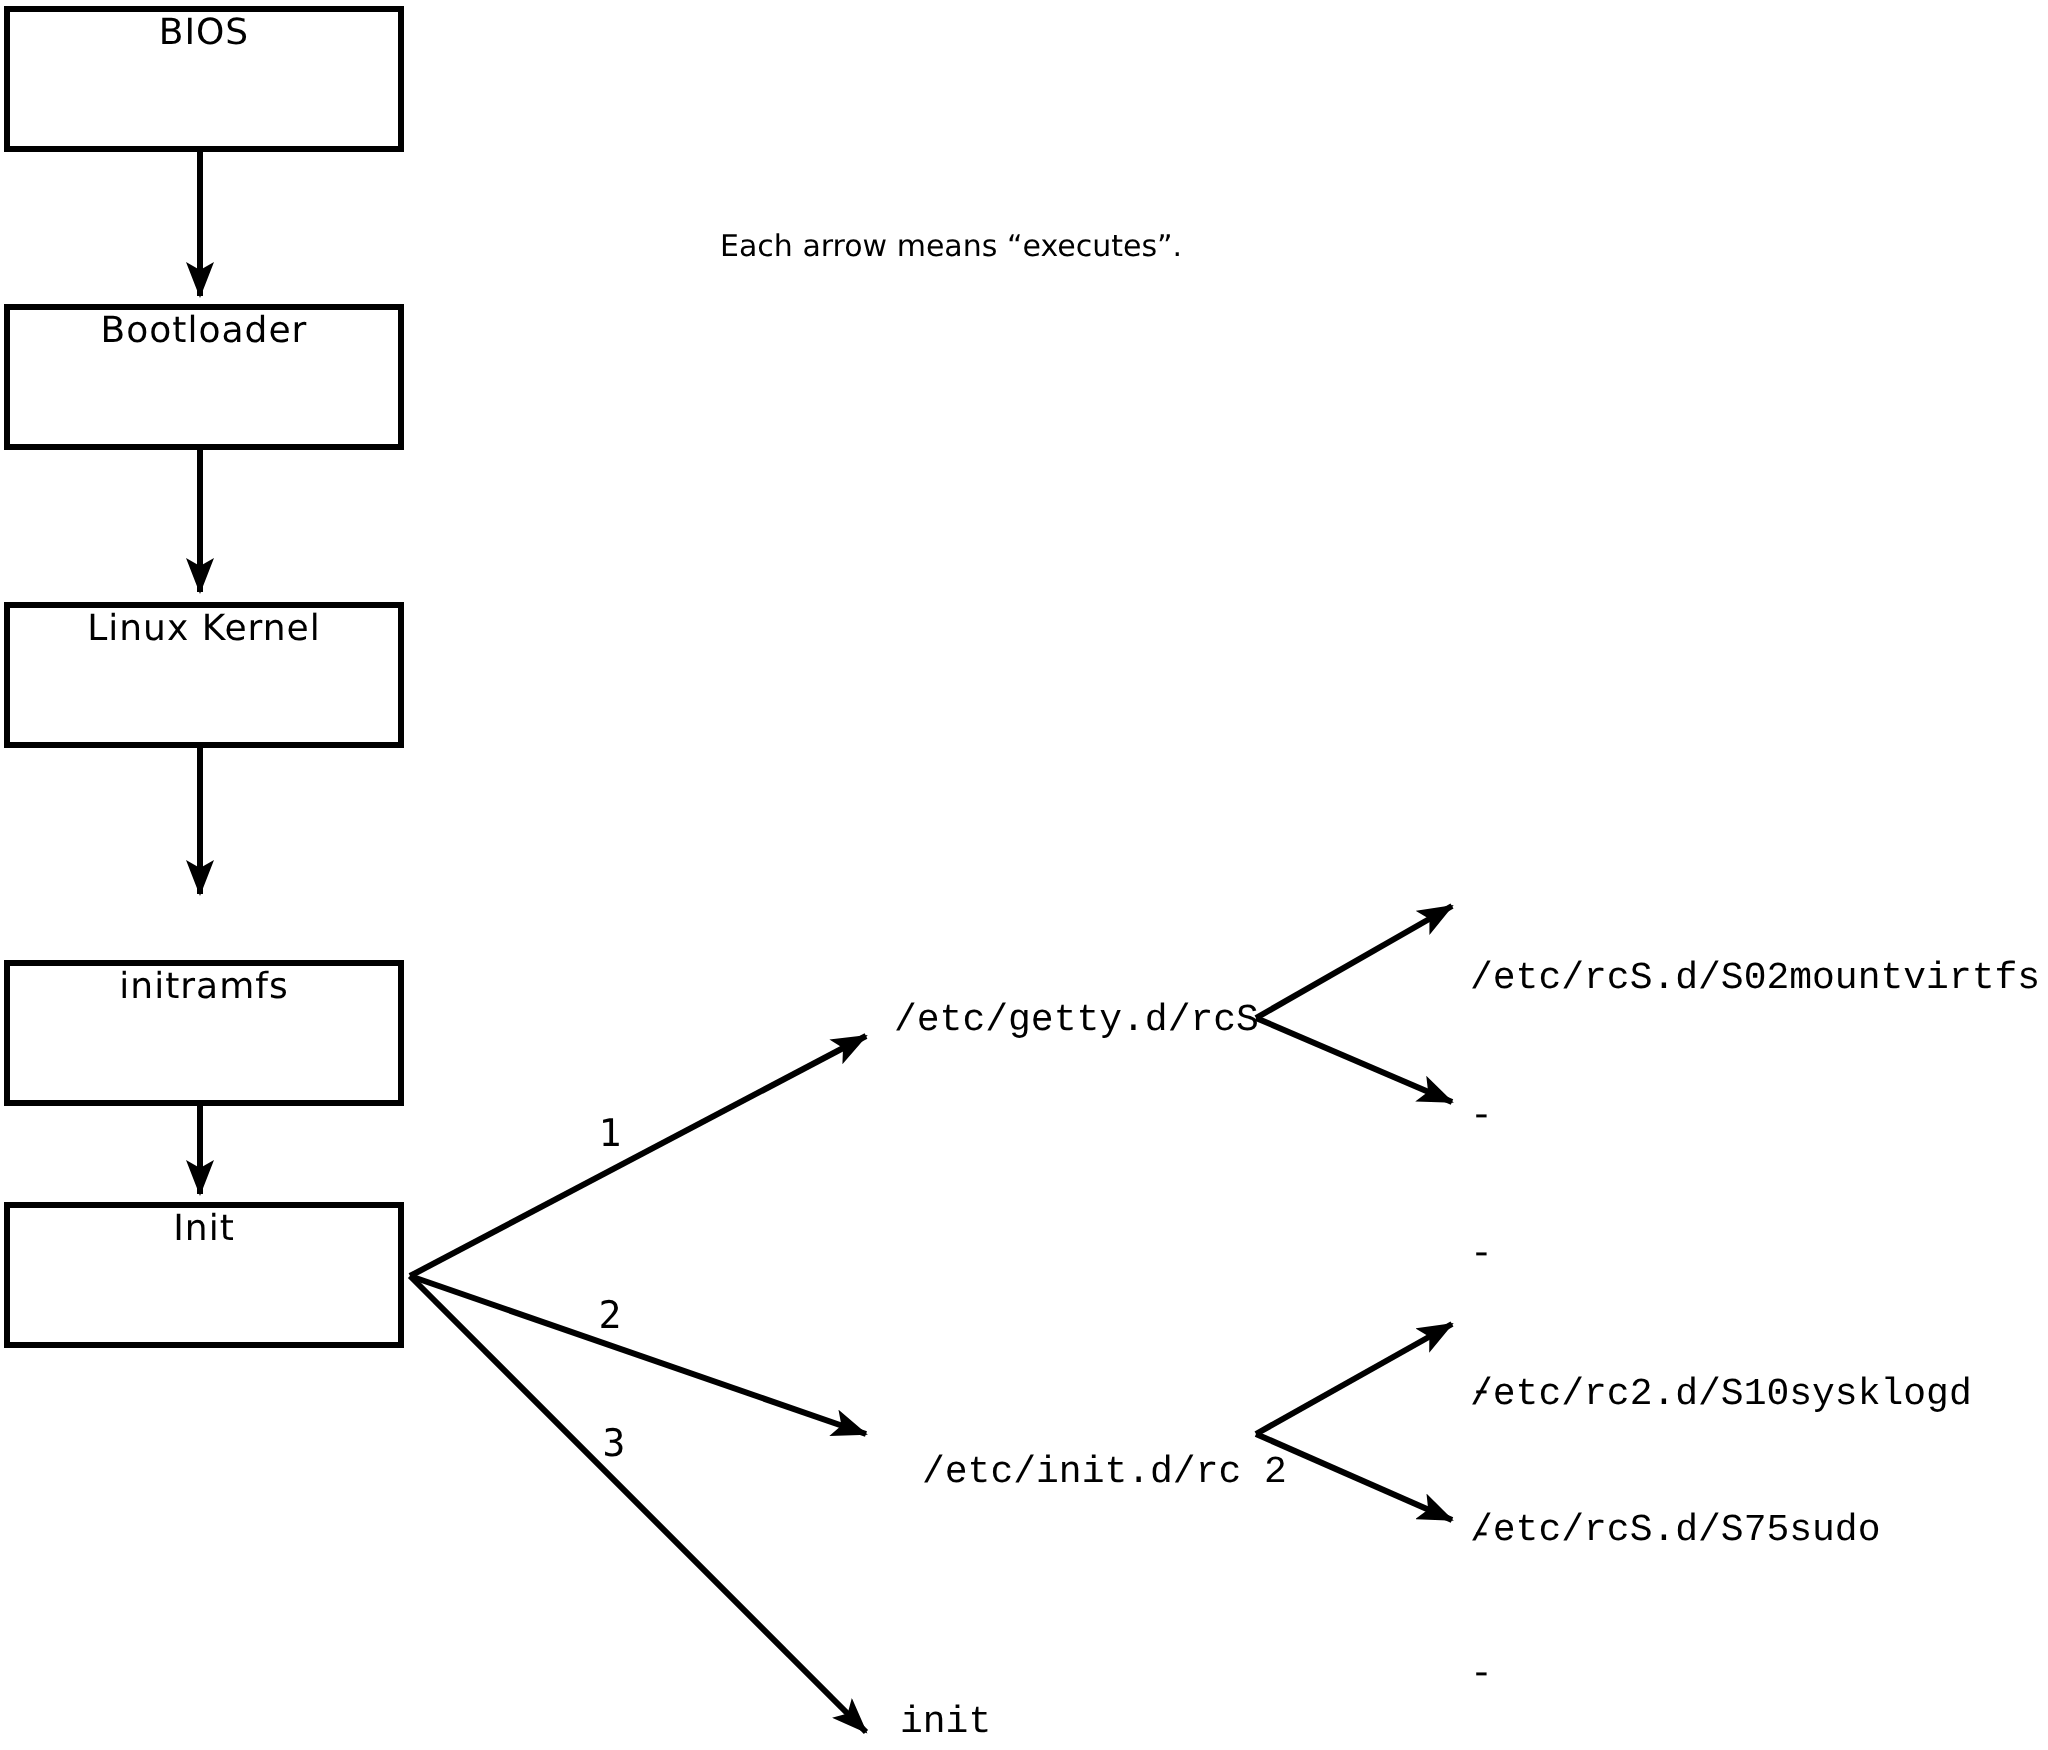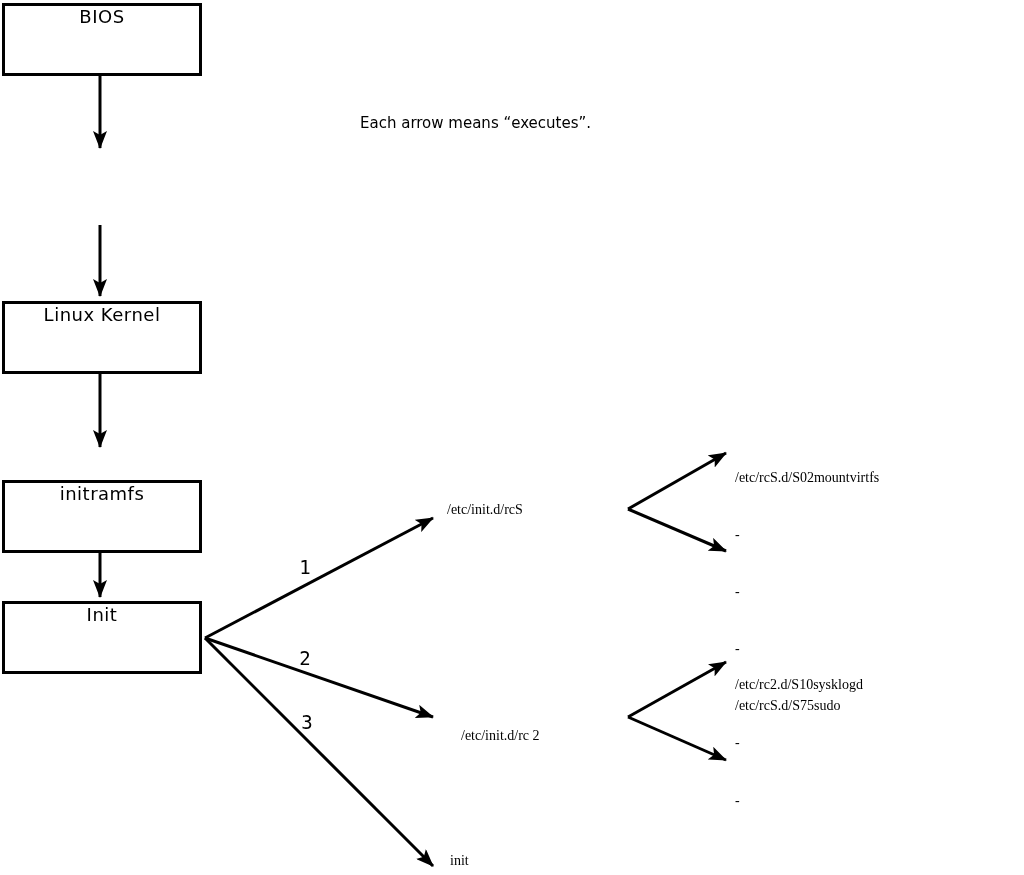--- a/index.html
+++ b/index.html
@@ -44,22 +44,22 @@
 
   .caption {
     position: absolute;
     left: 360px;
     top: 102px;
     font-size: 15px;
     white-space: nowrap;
     margin-top: 12px;
   }
   .mono {
-    font-family: Liberation Serif, serif;
-    font-size: 14px;
+    font-family: Liberation Mono, monospace;
+    font-size: 19px;
     white-space: pre;
   }
   .node-label {
     position: absolute;
     transform: translateY(-50%);
   }
   .node-rcs   { left: 447px; top: 510px; }
   .node-rc2   { left: 461px; top: 716px; margin-top: 20px; }
   .node-getty { left: 450px; top: 861px; }
 
@@ -113,35 +113,38 @@
 
     <line class="edge" x1="628" y1="717" x2="726" y2="662" marker-end="url(#ah)"></line>
     <line class="edge" x1="628" y1="717" x2="726" y2="760" marker-end="url(#ah)"></line>
   </svg>
 
   <div class="caption">Each arrow means “executes”.</div>
 
   <div class="box box-bios">
     <span>BIOS</span>
   </div>
+  <div class="box box-bootloader">
+    <span>Bootloader</span>
+  </div>
   <div class="box box-kernel">
     <span>Linux Kernel</span>
   </div>
   <div class="box box-initramfs">
     <span>initramfs</span>
   </div>
   <div class="box box-init">
     <span>Init</span>
   </div>
 
   <div class="branch-num num-1">1</div>
   <div class="branch-num num-2">2</div>
   <div class="branch-num num-3">3</div>
 
-  <div class="node-label mono node-rcs">/etc/init.d/rcS</div>
+  <div class="node-label mono node-rcs">/etc/getty.d/rcS</div>
   <div class="node-label mono node-rc2">/etc/init.d/rc 2</div>
   <div class="node-label mono node-getty">init</div>
 
   <div class="child-col col-rcs mono">
     <div class="line">/etc/rcS.d/S02mountvirtfs</div>
     <div class="line">-</div>
     <div class="line">-</div>
     <div class="line">-</div>
     <div class="line">/etc/rcS.d/S75sudo</div>
   </div>

